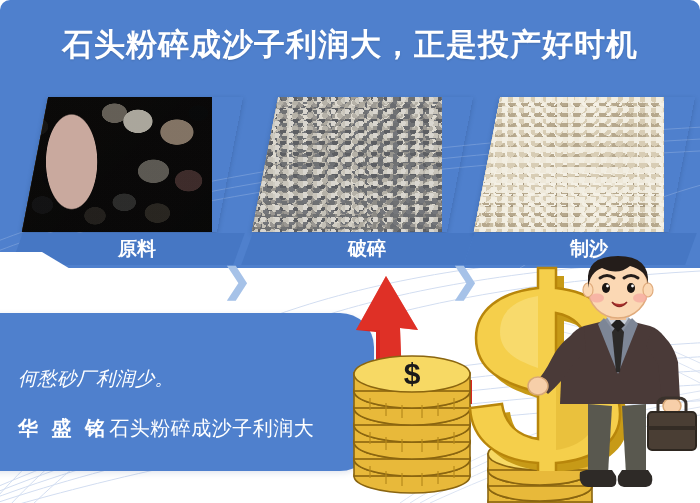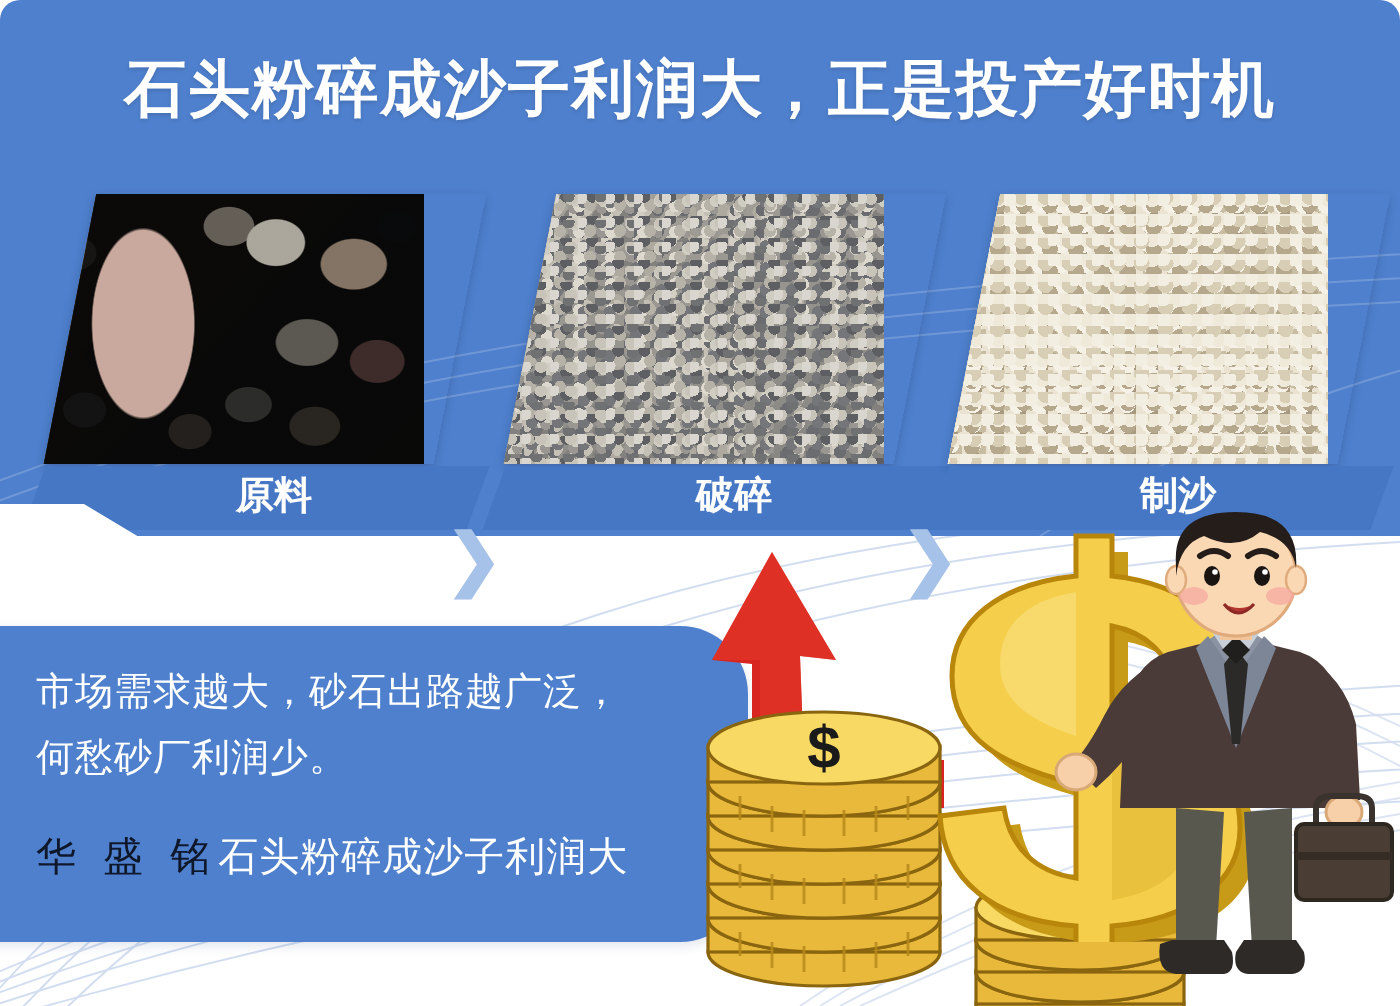--- a/index.html
+++ b/index.html
@@ -170,25 +170,25 @@
     box-shadow:0 2px 6px rgba(40,70,130,.14);
   }
   .promo-line {
     position:absolute; left:34px;
     color:#ffffff;
     font-size:19px;
     letter-spacing:.5px;
     white-space:nowrap;
   }
   .promo-line.l1 { top:20px; }
-  .promo-line.l2 { top:53px; }
+  .promo-line.l2 { top:53px;font-style:italic; }
   .promo-line.l3 { top:102px; font-size:20px; }
   .brand {
-    color:#0f172a;
-    font-weight:normal;
+    color:#ffffff;
+    font-weight:bold;
     letter-spacing:4px;
   }
 
   
   .illus { position:absolute; left:340px; top:258px; width:360px; height:245px; }
 
   .arrow { position:absolute; left:0; top:0; }
   .coins { position:absolute; left:0; top:0; }
   .dollar { position:absolute; left:0; top:0; }
   .man   { position:absolute; left:0; top:0; }
@@ -262,21 +262,20 @@
       </div>
 
       <div class="chev c1">❯</div>
       <div class="chev c2">❯</div>
     </div>
 
     <div class="hero-cut"></div>
   </div>
 
   <div class="promo">
-    <div class="promo-line l1">市场需求越大，砂石出路越广泛，</div>
     <div class="promo-line l2">何愁砂厂利润少。</div>
     <div class="promo-line l3">
       <span class="brand">华 盛 铭</span><span>石头粉碎成沙子利润大</span>
     </div>
   </div>
 
   <div class="illus">
 
     <svg class="arrow" width="200" height="190" viewBox="0 0 200 190">
       <path d="M46,18 L78,72 L60,70 L62,122 L132,122 L132,146 L36,146 L36,74 L16,72 Z" fill="#d8251f"></path>

